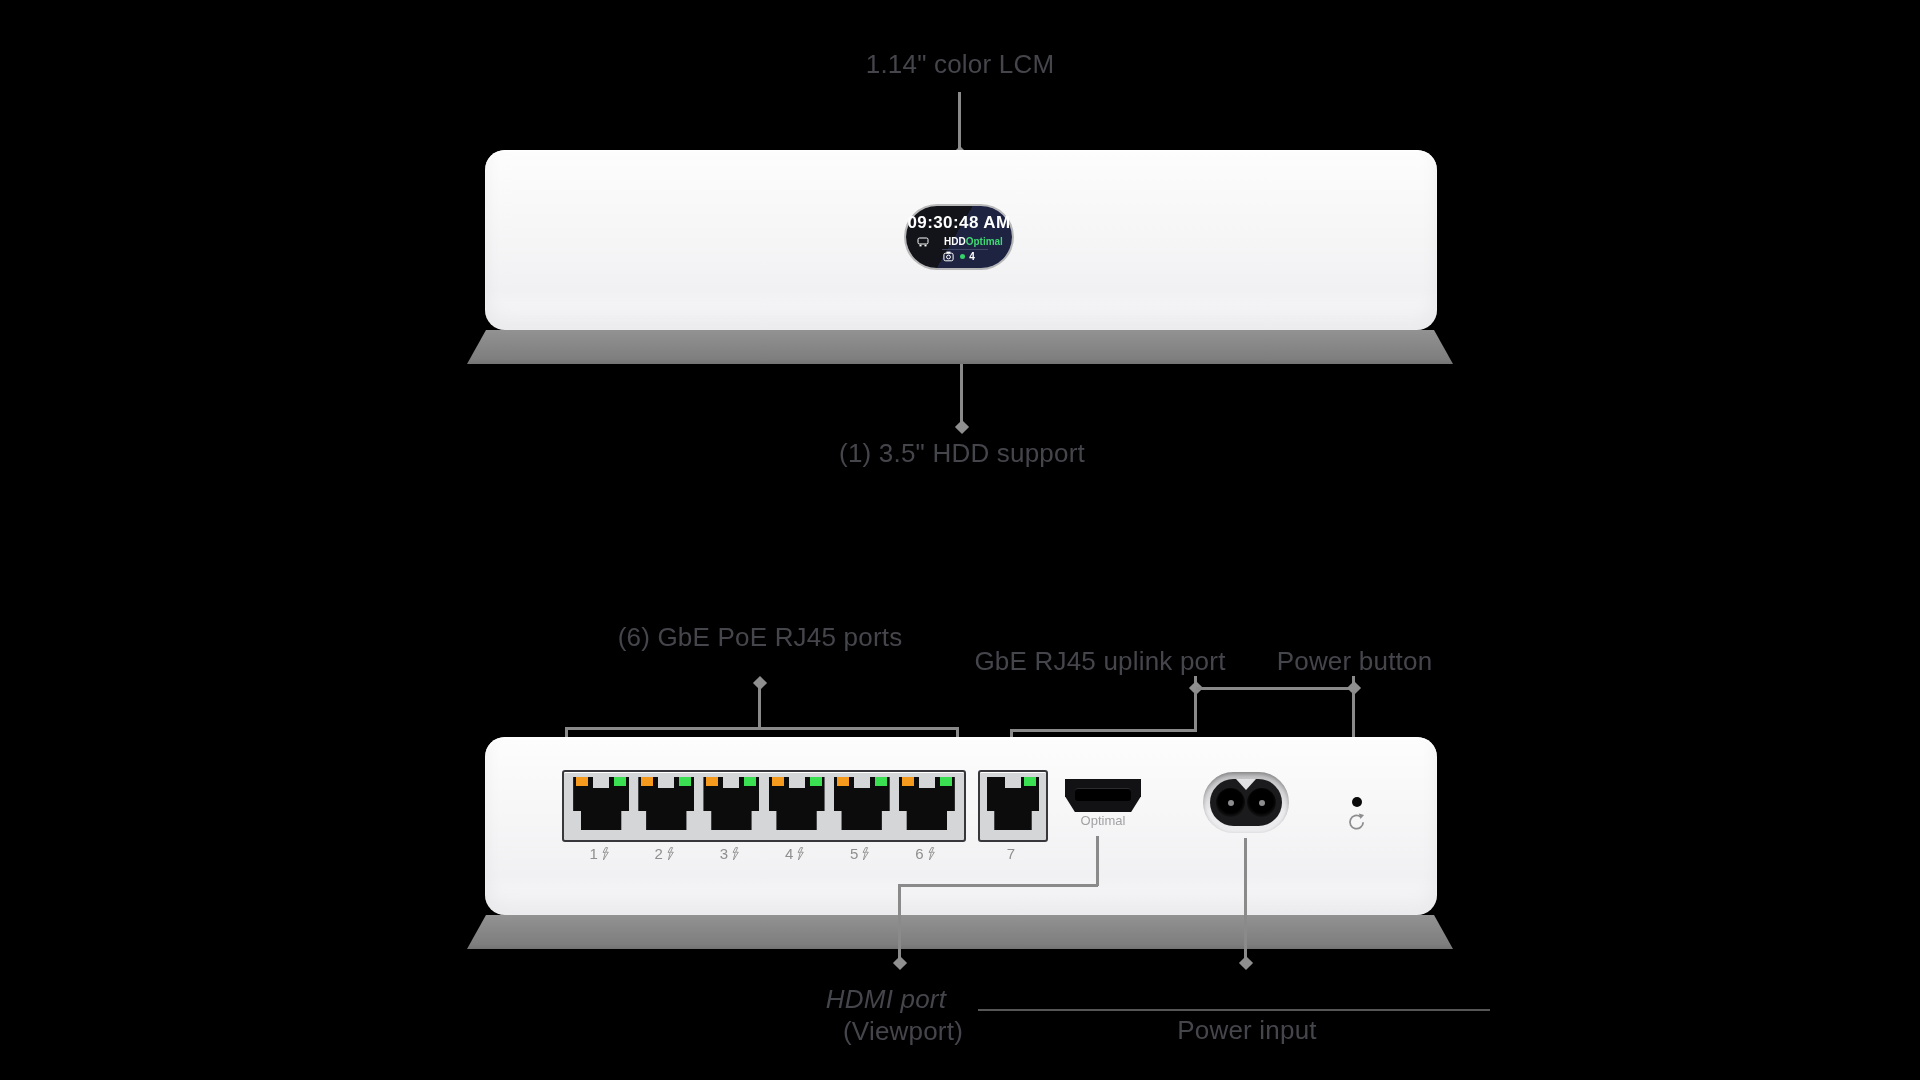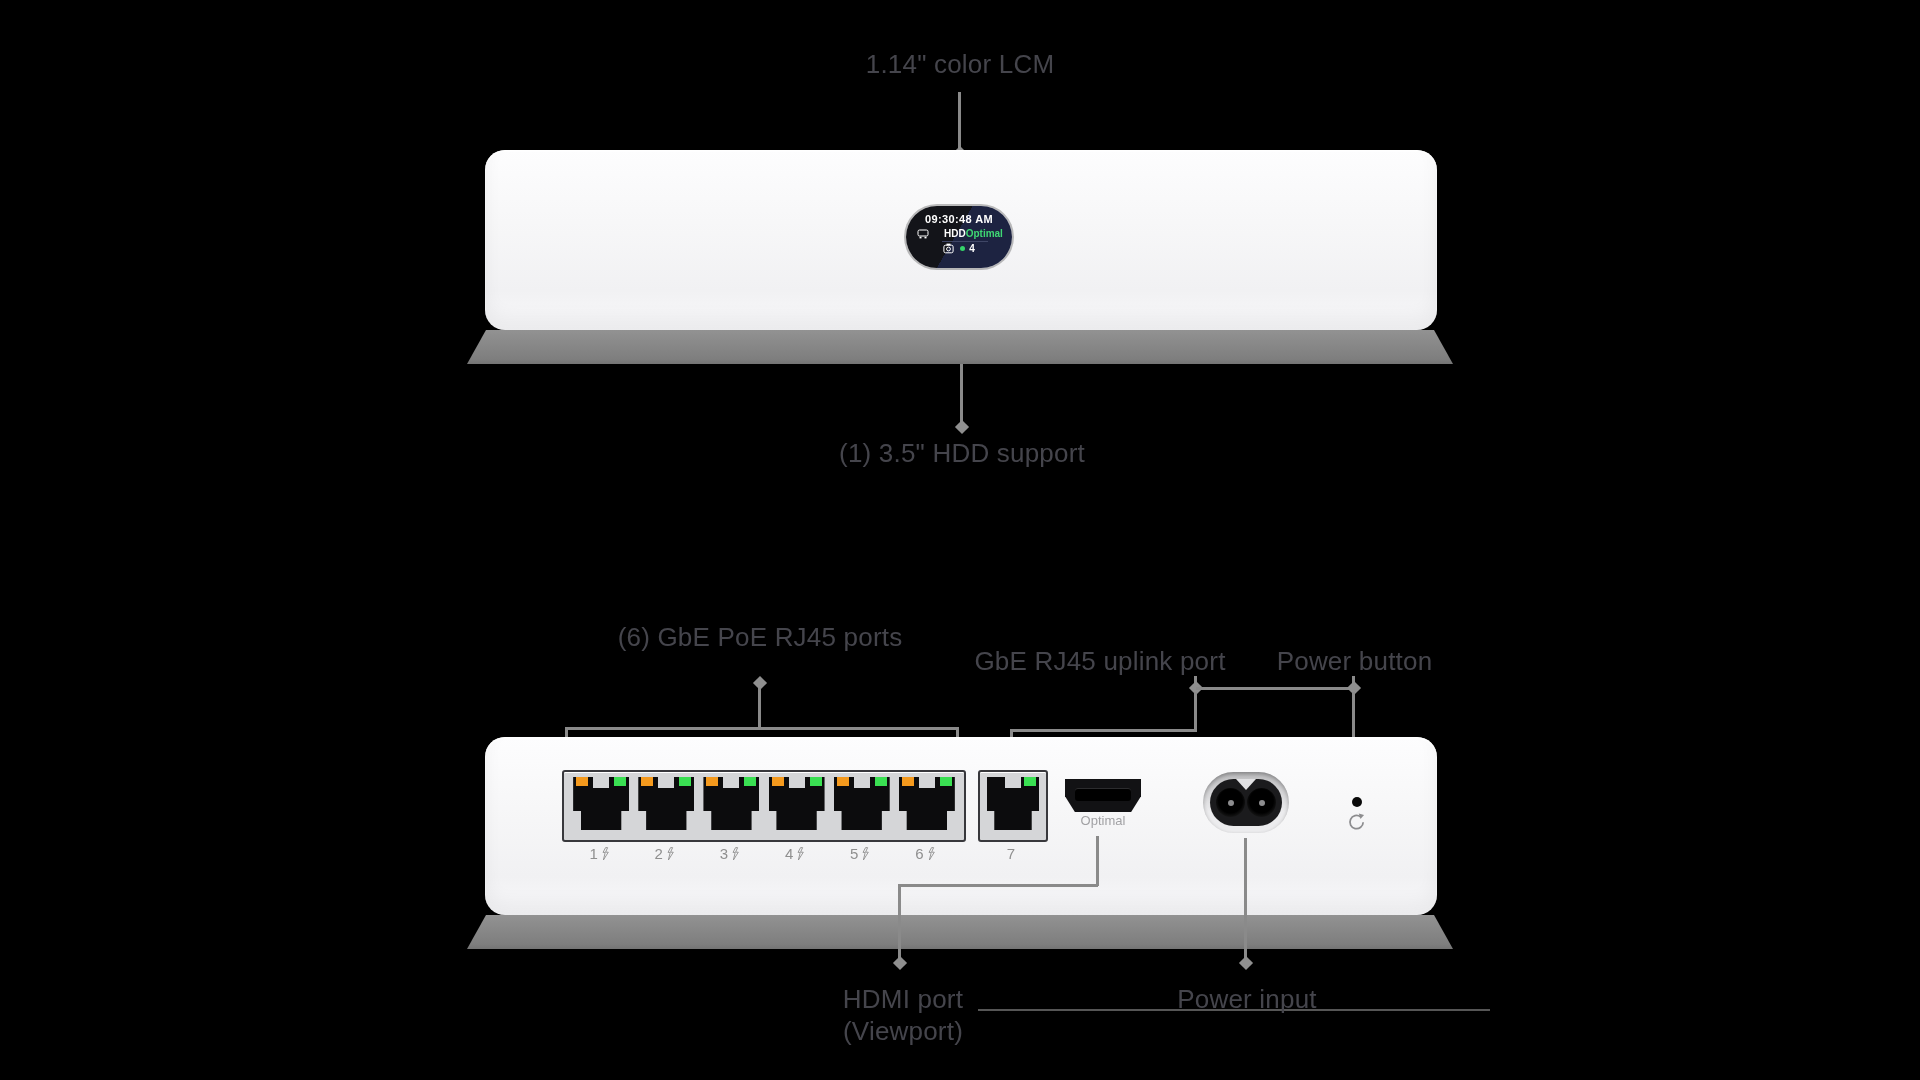--- a/index.html
+++ b/index.html
@@ -21,21 +21,21 @@
           box-shadow:inset 0 2px 2px rgba(255,255,255,.85), inset 0 -12px 18px rgba(0,0,0,.055);}
   .dev-shadow{position:absolute;left:467px;width:986px;height:34px;
           background:linear-gradient(180deg,#929292,#7e7e7e 86%,#747474);
           clip-path:polygon(19px 0,967px 0,100% 100%,0 100%);}
 
   
   .lcm{position:absolute;left:906px;top:206px;width:106px;height:62px;border-radius:31px;
        background:linear-gradient(120deg,#131419 0%,#131419 47%,#1d2341 47%,#1d2341 100%);
        display:flex;flex-direction:column;align-items:center;color:#fff;
        box-shadow:0 0 0 2px rgba(0,0,0,.25);}
-  .lcm-time{font-size:11px;font-weight:bold;margin-top:7px;letter-spacing:.4px;}
+  .lcm-time{font-size:17px;font-weight:bold;margin-top:7px;letter-spacing:.4px;}
   .lcm-row2{width:84px;display:flex;align-items:center;font-size:10px;font-weight:bold;margin-top:3px;}
   .lcm-hdd{display:flex;align-items:center;gap:15px;}
   .lcm-status{margin-left:auto;color:#3fd874;}
   .lcm-div{width:46px;height:1px;background:#3f4666;margin:2px 0 0 36px;align-self:flex-start;}
   .lcm-row3{display:flex;align-items:center;gap:4px;font-size:10px;font-weight:bold;margin-top:1px;}
   .gdot{width:5px;height:5px;border-radius:50%;background:#35d36a;}
 
   
   .port-frame{position:absolute;background:#d5d6d8;border:2px solid #38383c;border-radius:3px;
               display:flex;justify-content:space-evenly;align-items:flex-start;
@@ -250,17 +250,17 @@
   <div class="vline" style="left:1096px;top:836px;height:50px;"></div>
   <div class="hline" style="left:898px;top:884px;width:200px;"></div>
   <div class="vline" style="left:898px;top:884px;height:76px;"></div>
   <div class="diamond" style="left:895px;top:958px;"></div>
 
   <div class="vline" style="left:1244px;top:838px;height:122px;"></div>
   <div class="diamond" style="left:1241px;top:958px;"></div>
 
   <div class="hline" style="left:978px;top:1009px;width:512px;height:2px;background:#565656;"></div>
 
-  <div class="label" style="left:753px;top:983px;width:300px;">HDMI port</div>
+  <div class="label" style="left:736px;top:983px;width:300px;font-style:italic;">HDMI port</div>
   <div class="label" style="left:753px;top:1015px;width:300px;">(Viewport)</div>
-  <div class="label" style="left:1097px;top:983px;width:300px;">Power input</div>
+  <div class="label" style="left:1097px;top:1014px;width:300px;">Power input</div>
 
 </div>
 
 </body></html>

